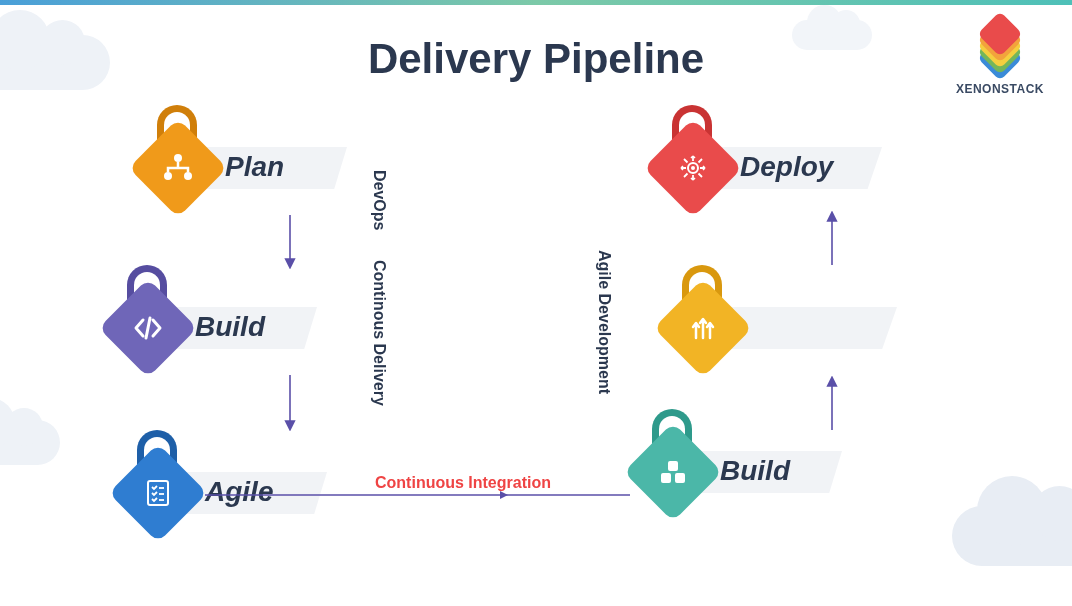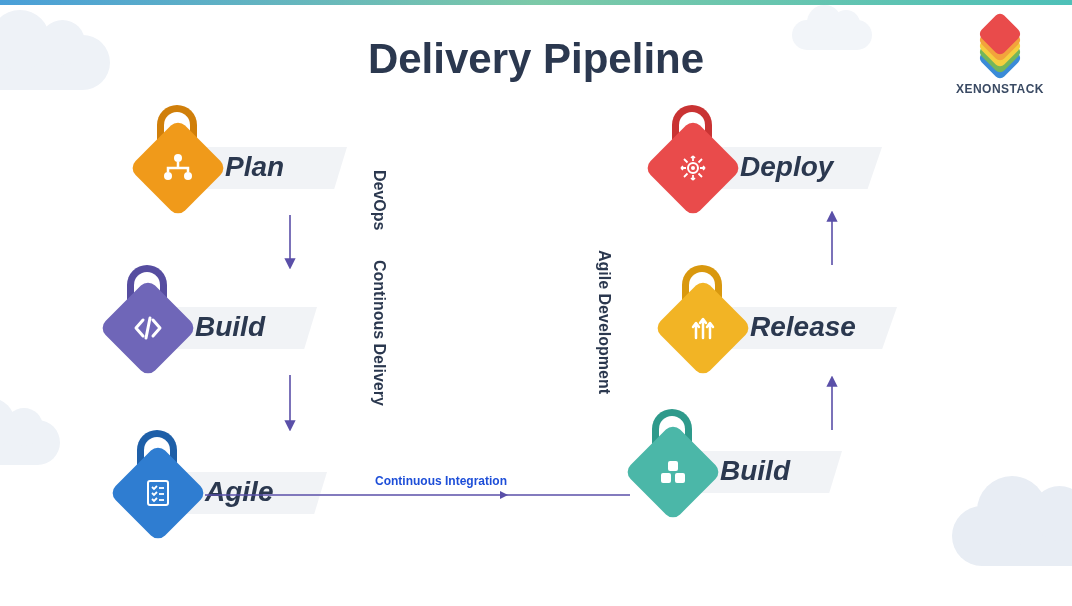--- a/index.html
+++ b/index.html
@@ -117,23 +117,23 @@
 
   .flowtext-v {
     position: absolute;
     writing-mode: vertical-rl;
     font-size: 16px;
     font-weight: 600;
     color: #2b384f;
   }
   .flowtext-h {
     position: absolute;
-    font-size: 12px;
+    font-size: 16px;
     font-weight: 600;
-    color: #1d4ed8;
+    color: #ef4444;
   }
 
   svg.arrows {
     position: absolute;
     top: 0; left: 0;
     width: 1072px; height: 606px;
     pointer-events: none;
   }
 </style>
 </head>
@@ -233,21 +233,20 @@
   <div class="lock">
     <div class="shackle" style="border-color: rgb(217, 152, 14);"></div>
     <div class="lockbody" style="background: rgb(242, 180, 37);">
       <div class="lockglyph">
         <svg width="32" height="32" viewBox="0 0 32 32">
             <path d="M9 26 V12 M6 15 L9 11 L12 15 M16 26 V8 M13 11 L16 7 L19 11 M23 26 V12 M20 15 L23 11 L26 15" stroke="#fff" stroke-width="2.5" fill="none" stroke-linecap="round" stroke-linejoin="round"></path>
           </svg>
       </div>
     </div>
   </div>
-  <div class="stage-label">Release</div>
 </div>
 
 <div class="stage" style="left:650px; top:105px;">
   <div class="stage-label-bg" style="width:180px"></div>
   <div class="lock">
     <div class="shackle" style="border-color: rgb(201, 51, 51);"></div>
     <div class="lockbody" style="background: rgb(233, 75, 75);">
       <div class="lockglyph">
         <svg width="34" height="34" viewBox="0 0 34 34">
             <circle cx="17" cy="17" r="5" fill="none" stroke="#fff" stroke-width="2"></circle>

